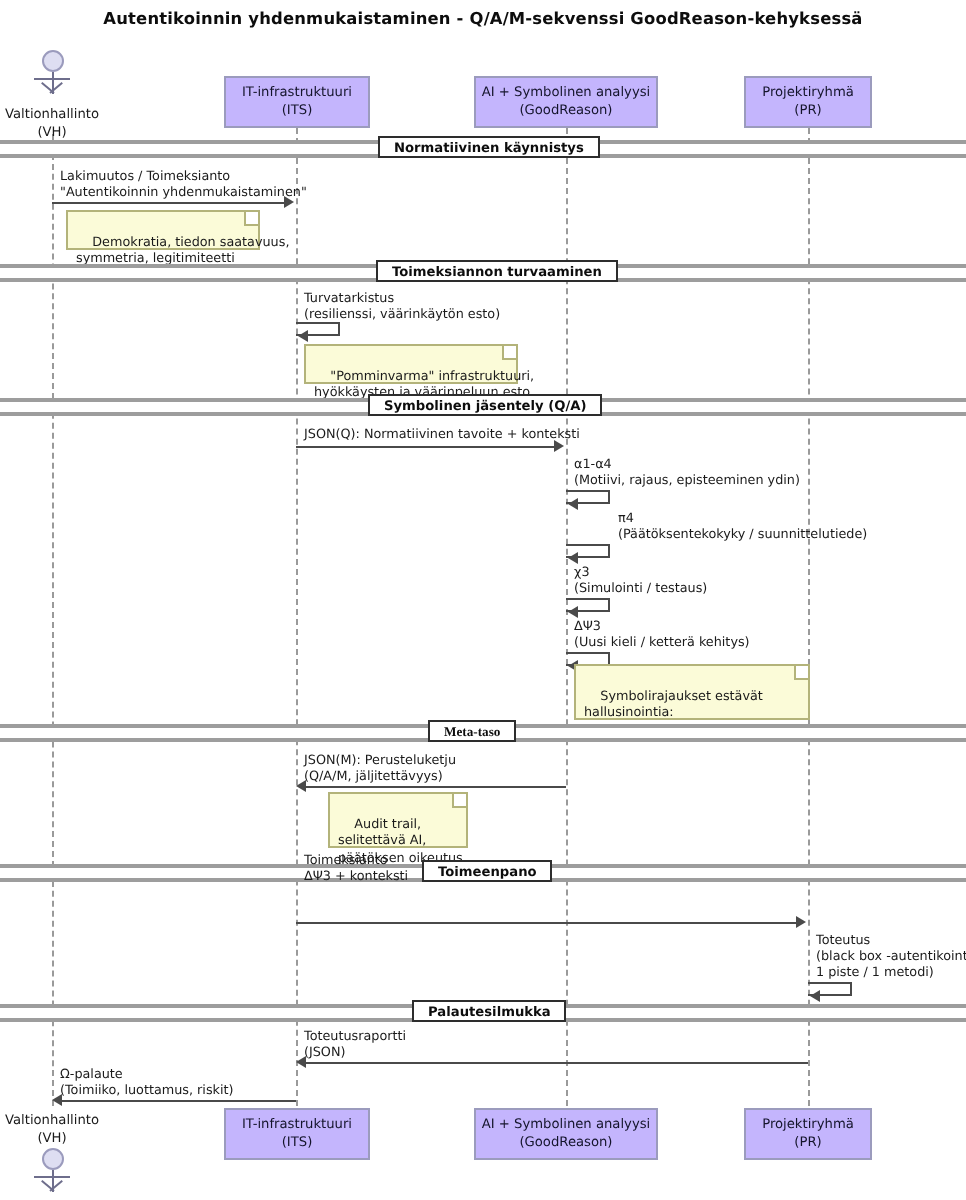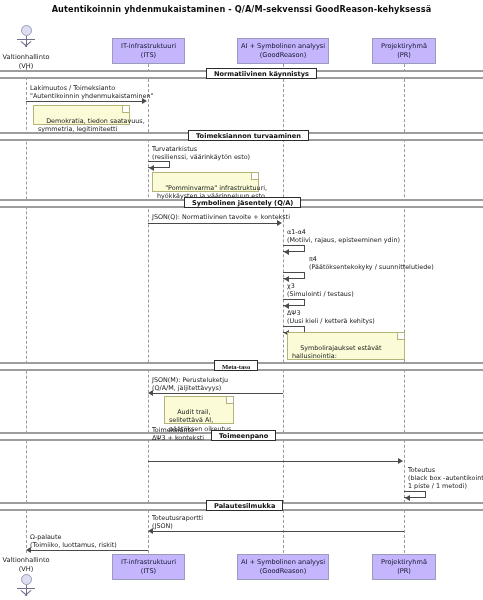--- a/index.html
+++ b/index.html
@@ -129,21 +129,21 @@
     <div>AI + Symbolinen analyysi</div>
     <div>(GoodReason)</div>
   </div>
   <div class="participant" style="left:372px;top:38px;width:64px;height:26px;">
     <div>Projektiryhmä</div>
     <div>(PR)</div>
   </div>
 
   <div class="divider" style="top:68px;">
     <div class="bar"></div>
-    <div class="lbl" style="left:206px;">Normatiivinen käynnistys</div>
+    <div class="lbl" style="left:189px;">Normatiivinen käynnistys</div>
   </div>
 
   <div class="msgtext" style="left:30px;top:84px;">Lakimuutos / Toimeksianto
 "Autentikoinnin yhdenmukaistaminen"</div>
   <div class="msg" style="left:26px;top:101px;width:117px;"></div>
   <div class="arrowR" style="left:142px;top:98px;"></div>
 
   <div class="note" style="left:33px;top:105px;width:97px;height:20px;">
     <span>Demokratia, tiedon saatavuus,
 symmetria, legitimiteetti</span>

